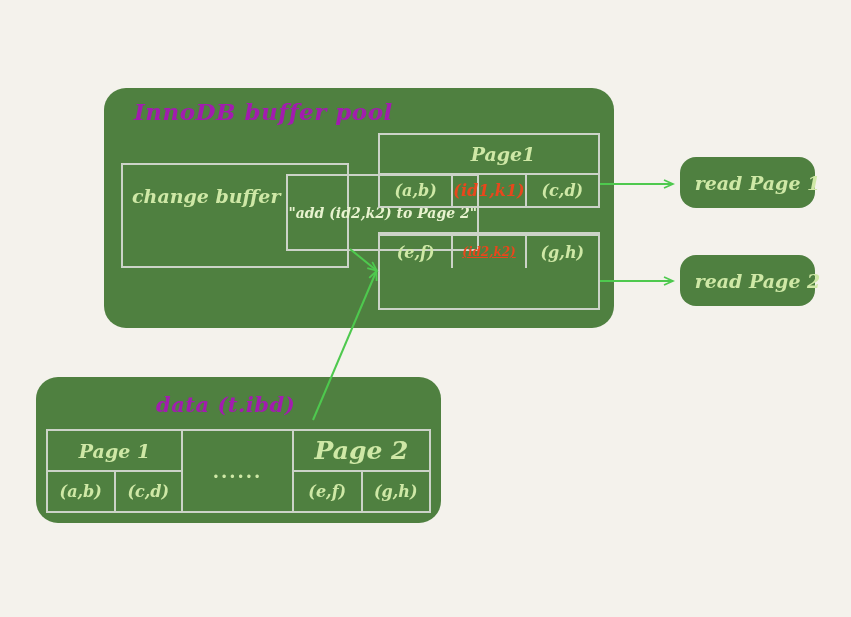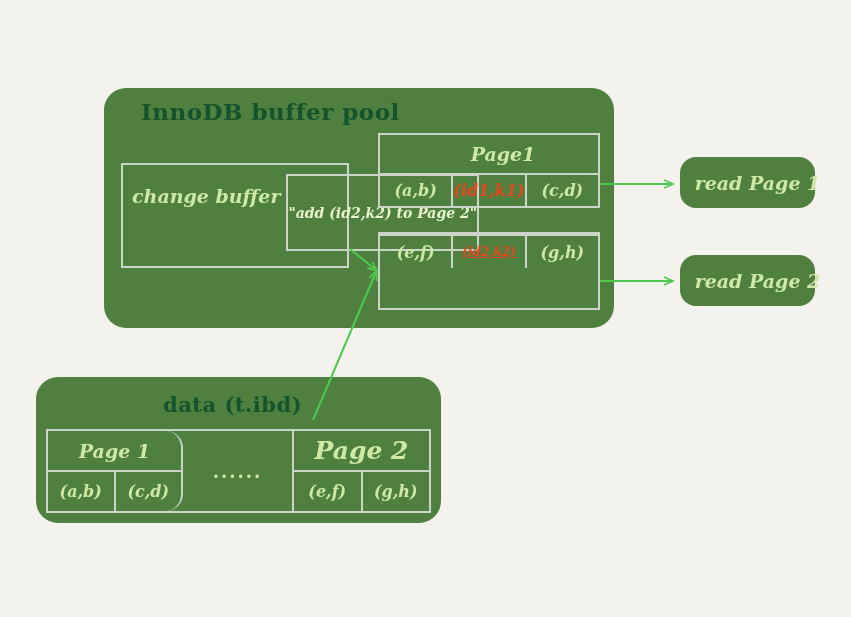--- a/index.html
+++ b/index.html
@@ -24,26 +24,26 @@
   .panel {
     position: absolute;
     background: #4f8040;
     border-radius: 22px;
     box-sizing: border-box;
   }
 
   
   .panel-title {
     position: absolute;
-    color: #14532d;
-    font-family: "DejaVu Serif", serif;
+    color: #a21caf;
+    font-family: "DejaVu Serif", serif;
+    font-style: italic;
     font-weight: bold;
     white-space: nowrap;
     letter-spacing: 0.5px;
-    margin-left: 7px;
   }
 
   
   .frame {
     position: absolute;
     box-sizing: border-box;
     border: 2px solid #ccd3c8;
   }
   .frame-title {
     box-sizing: border-box;
@@ -233,21 +233,21 @@
 
   <div class="readbox" id="read-page-2" style="left:680px; top:255px; width:135px; height:51px; font-size:19px;">read Page 2</div>
 
   <div class="panel" id="data-panel" style="left:36px; top:377px; width:405px; height:146px;">
   </div>
 
   <div class="panel-title" id="data-title" style="left:156px; top:392px; font-size:21px;">data (t.ibd)</div>
 
   <div id="data-table" style="left:46px; top:429px; width:385px; height:84px;">
 
-    <div class="dt-col" style="flex:0 0 135px;border-radius:17px;">
+    <div class="dt-col" style="flex:0 0 135px;">
       <div class="dt-head" style="height:41px; font-size:19px;">Page 1</div>
       <div class="dt-cells">
         <div class="dt-cell" style="font-size:16px;">(a,b)</div>
         <div class="dt-cell" style="font-size:16px;">(c,d)</div>
       </div>
     </div>
 
     <div class="dt-col" style="flex:1 1 auto;">
       <div class="dt-ellipsis" style="height:100%; font-size:18px;">......</div>
     </div>

